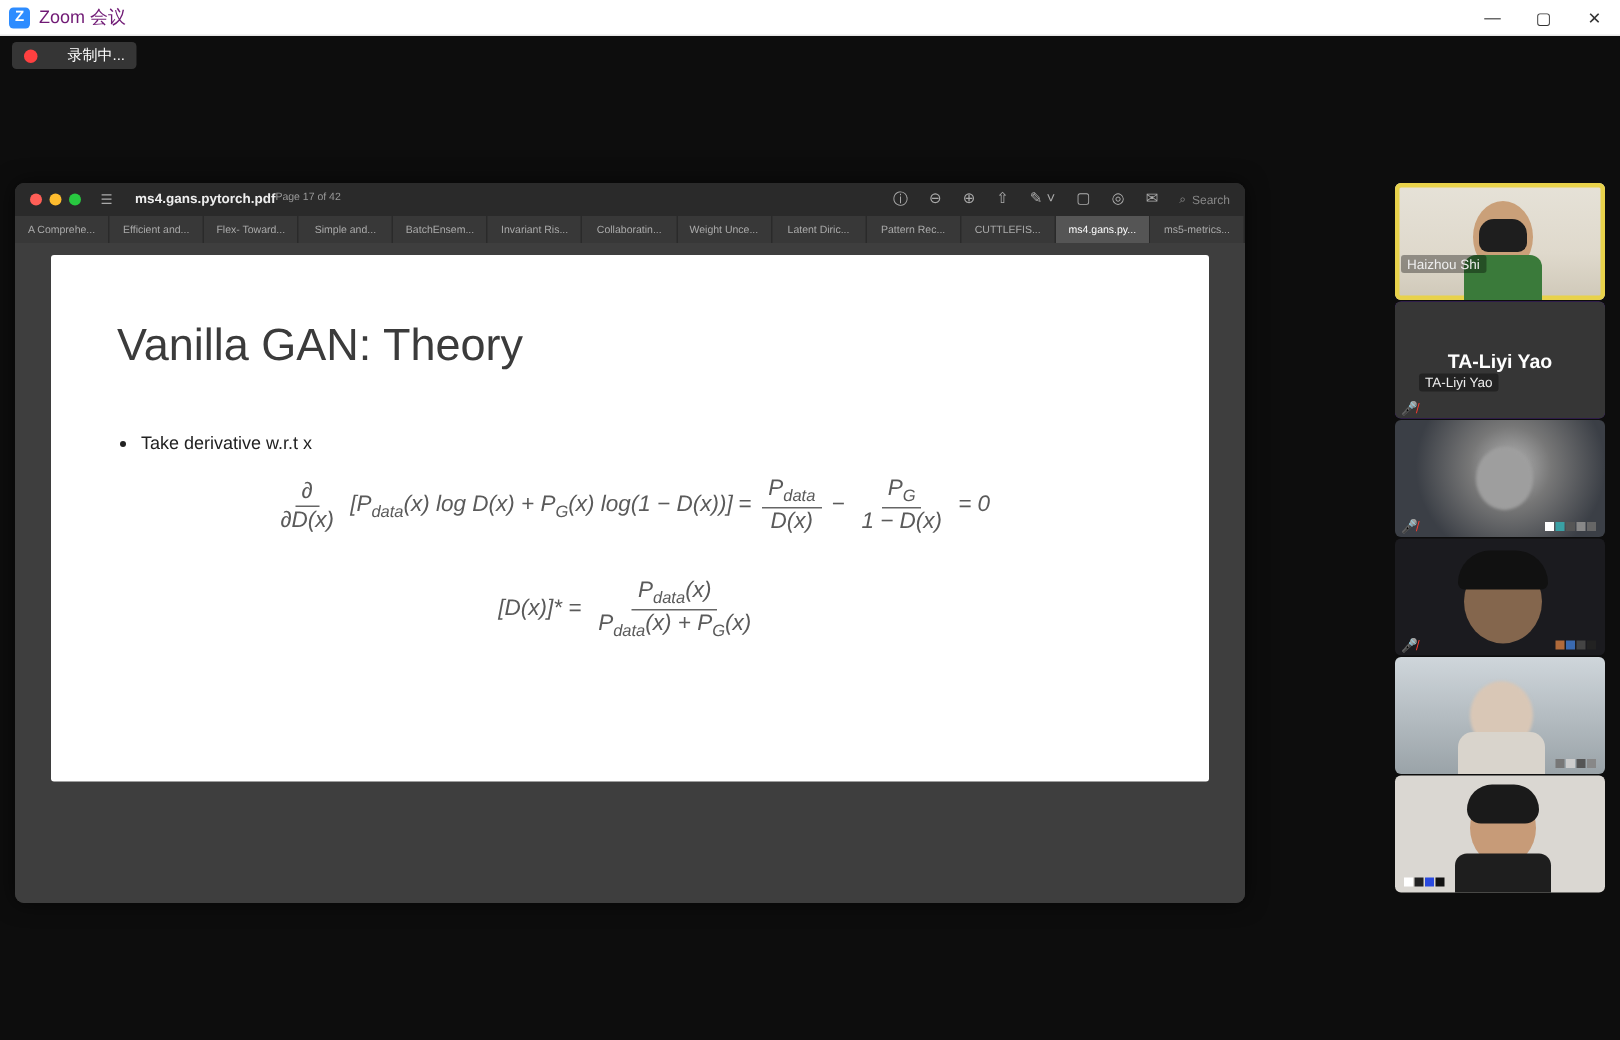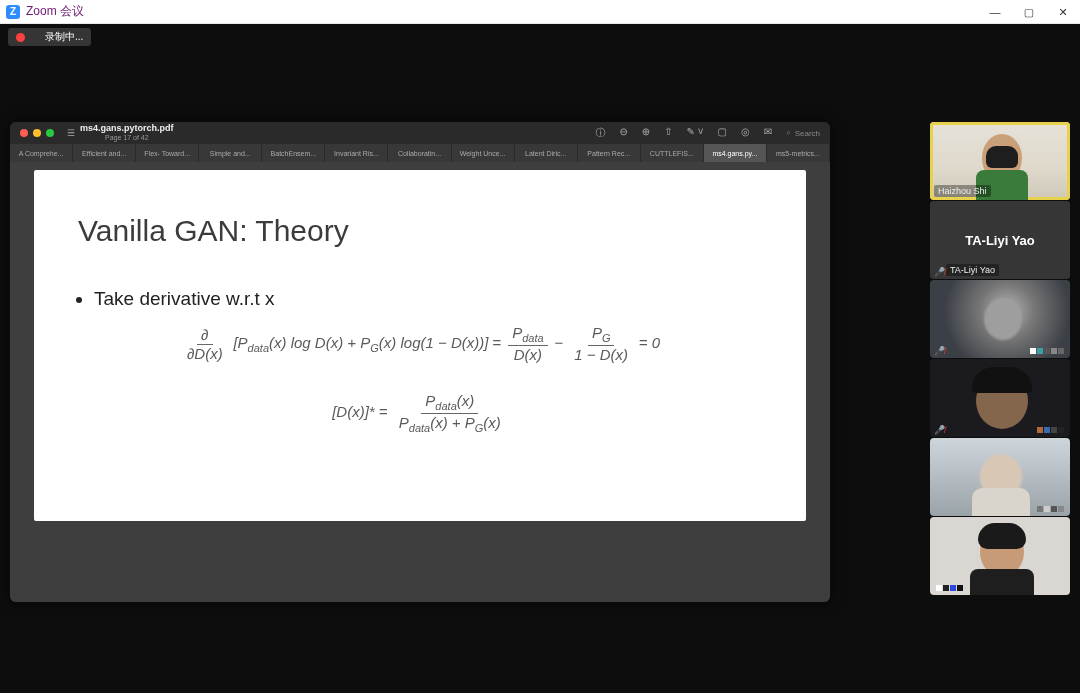--- a/index.html
+++ b/index.html
@@ -18,44 +18,44 @@
   .rec-badge { background: #353535; color: #fff; font-size: 10px; border-radius: 3px; padding: 2px 8px; display: inline-flex; align-items: center; gap:20px;}
   .rec-badge .dot { width:9px; height:9px; border-radius:50%; background: #ff4040;}
 
   .meeting-area { flex: 1; display: flex; padding: 10px; gap: 10px; min-height: 0;}
   .share-col { flex: 1; min-width: 0; position: relative; }
   .share-box { width: 820px; height: 480px; background: #333; border-radius: 6px; overflow: hidden; margin-top: 62px; box-shadow: 0 0 14px rgba(0,0,0,0.6);}
 
   .mac-bar { height: 22px; background: #2a2a2a; display: flex; align-items: center; padding: 0 10px; gap: 5px; font-size: 9px; color: #ccc;}
   .mac-dot { width: 8px; height: 8px; border-radius: 50%;}
   .mac-red{background:#ff5f57;} .mac-yellow{background:#febc2e;} .mac-green{background:#28c840;}
-  .mac-title-group { margin-left: 0; display:flex; flex-direction:column; line-height:1.1;align-items:center;}
+  .mac-title-group { margin-left: 10px; display:flex; flex-direction:row; line-height:1.1;}
   .mac-doc-title { font-size: 9px; color:#eee; font-weight:600;}
   .mac-page { font-size: 7px; color:#999;}
   .mac-tools { margin-left:auto; display:flex; gap:14px; color:#aaa; font-size:10px;}
   .mac-search { margin-left:auto; display:flex; align-items:center; gap:4px; color:#888; font-size:8px;}
 
   .pdf-tabs { height: 18px; background: #383838; display:flex;}
   .pdf-tab { flex:1; font-size:7px; color:#aaa; display:flex; align-items:center; justify-content:center; border-right:1px solid #2a2a2a; padding:0 2px; white-space:nowrap; overflow:hidden; text-overflow:ellipsis;}
   .pdf-tab.active { background:#555; color:#fff;}
 
   .slide-stage { height: calc(100% - 40px); background:#3e3e3e; display:flex; align-items:flex-start; justify-content:center; padding:8px 24px;}
   .slide { width: 100%; height: 351px; background:#fff; border-radius:2px; padding: 44px 44px 20px 44px; color:#222;}
   .slide h1 { font-size: 30px; font-weight: 400; color: #3b3b3b; margin-bottom: 40px;}
-  .slide li { font-size: 19px; list-style: disc; margin-left: 16px; margin-bottom: 14px;}
+  .slide li { font-size: 12px; list-style: disc; margin-left: 16px; margin-bottom: 14px;}
   .formula { text-align:center; font-family: "Times New Roman", serif; font-size: 15px; color: #5a5a5a; margin: 10px 0 28px; font-style: italic;}
   .formula sub { font-size: 11px; font-style: italic;}
   .frac { display:inline-flex; flex-direction:column; align-items:center; vertical-align:middle; margin:0 3px; font-style:italic;}
   .frac .num { border-bottom:1px solid #666; padding:0 4px; line-height:1.2;}
   .frac .den { padding:0 4px; line-height:1.2;text-align:center;}
 
   .participants { width: 140px; display:flex; flex-direction:column; gap:1px; margin-top:62px;}
   .p-tile { width:140px; height:78px; background:#4c1d95; border-radius:4px; position:relative; overflow:hidden; }
   .p-tile.speaking { outline:3px solid #e8d24b; outline-offset:-3px;}
-  .p-name { position:absolute; left:4px; bottom:3px; font-size:9px; color:#eee; background:rgba(0,0,0,0.35); padding:1px 4px; border-radius:2px;}
+  .p-name { position:absolute; left:4px; bottom:18px; font-size:9px; color:#eee; background:rgba(0,0,0,0.35); padding:1px 4px; border-radius:2px;}
   .mute-ic { position:absolute; left:4px; bottom:3px; width:9px; height:9px; color:#ff3b30; font-size:9px;}
   .mute-row .p-name{ left: 16px;}
   .p-center-name { position:absolute; inset:0; display:flex; align-items:center; justify-content:center; color:#fff; font-size:13px; font-weight:600; background:#363636;}
   .face { position:absolute; inset:0;}
   .face .head { position:absolute; border-radius:50%;}
   .pixelbar { position:absolute; bottom:4px; right:6px; display:flex; gap:1px;}
   .pixelbar span{ width:6px; height:6px;}
 </style>
 </head>
 <body>

